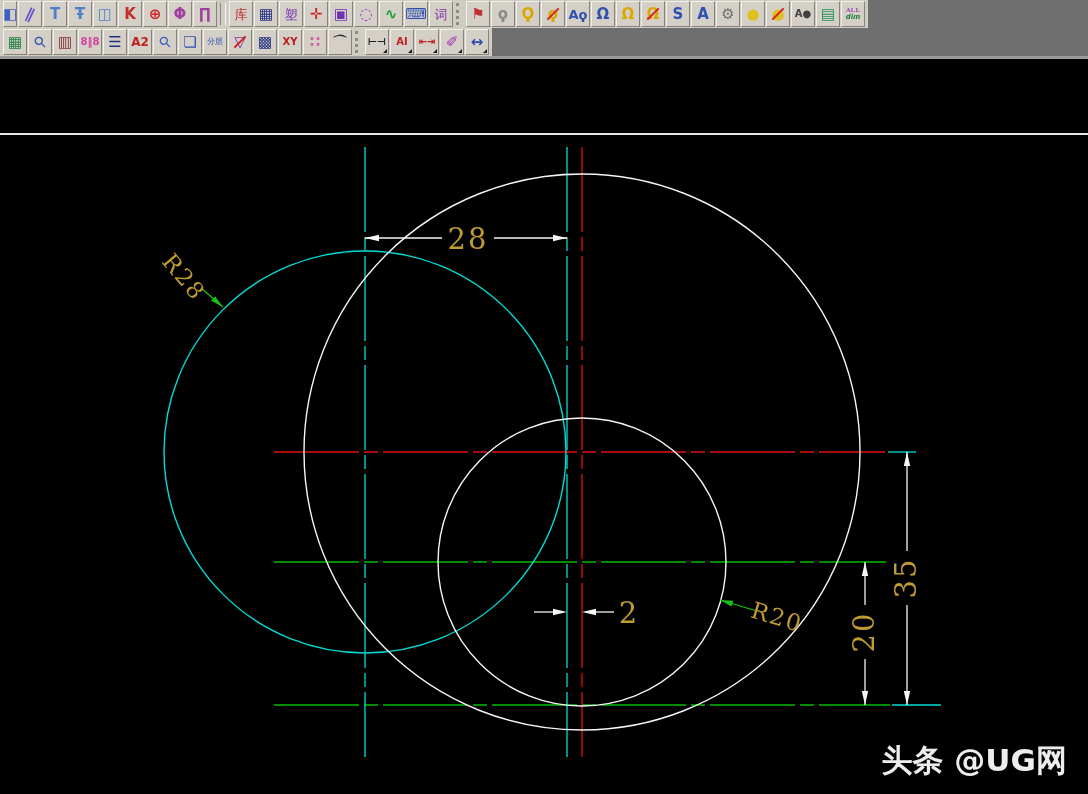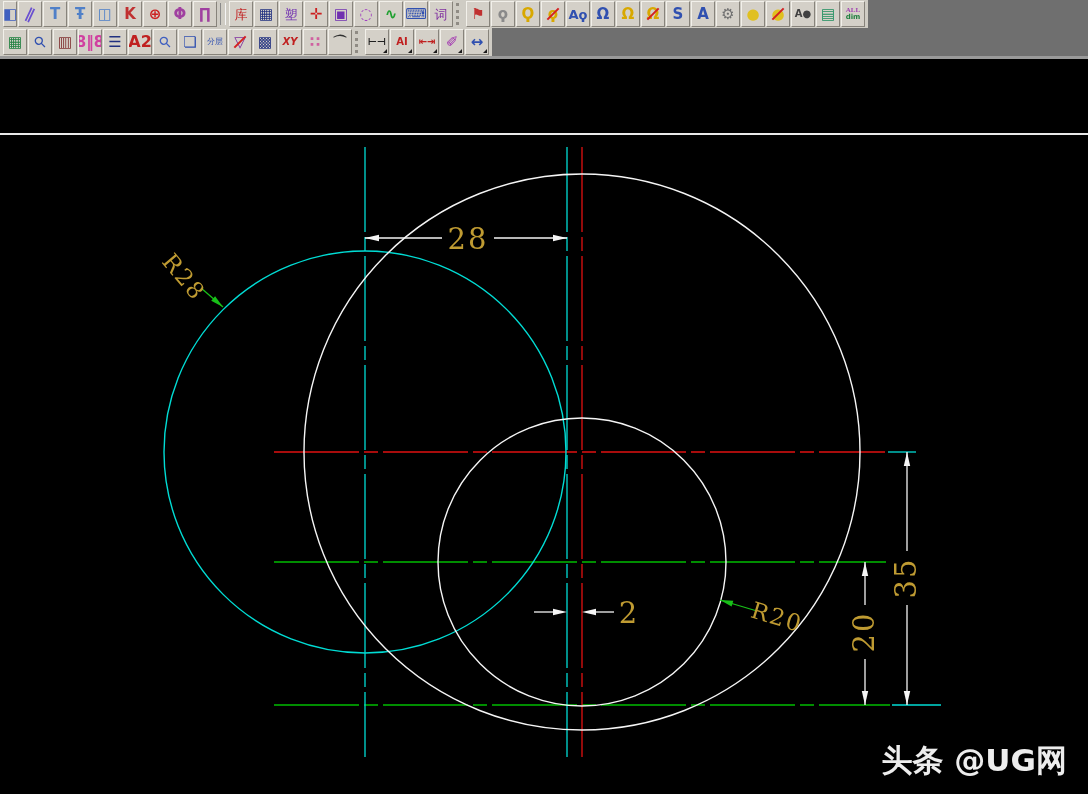--- a/index.html
+++ b/index.html
@@ -175,62 +175,62 @@
           </div>
           <div class="tb-btn">
             <span class="g" style="color: rgb(64, 64, 64); font-size: 10px; font-weight: bold;">A●</span>
           </div>
           <div class="tb-btn">
             <span class="g" style="color: rgb(32, 144, 96);">▤</span>
           </div>
           <div class="tb-btn">
             <span class="stack">
               <span style="color: rgb(160, 64, 176); font-family: Liberation Serif, serif;">ALL</span>
-              <span style="color: rgb(32, 128, 64);">dim</span>
+              <span style="color: rgb(32, 128, 64); font-style: italic;">dim</span>
             </span>
           </div>
         </div>
     </div>
     <div class="tb-row">
       <div class="tb-panel" id="row2">
           <div class="tb-btn">
             <span class="g" style="color: rgb(32, 128, 64);">▦</span>
           </div>
           <div class="tb-btn">
             <span class="g" style="color: rgb(48, 80, 176); font-weight: bold; transform: rotate(-45deg);">⚲</span>
           </div>
           <div class="tb-btn">
             <span class="g" style="color: rgb(128, 48, 48);">▥</span>
           </div>
           <div class="tb-btn">
-            <span class="g" style="color: rgb(208, 64, 160); font-size: 15px; font-weight: bold;">8‖8</span>
+            <span class="g" style="color: rgb(208, 64, 160); font-size: 10px; font-weight: bold;">8‖8</span>
           </div>
           <div class="tb-btn">
             <span class="g" style="color: rgb(32, 48, 128);">☰</span>
           </div>
           <div class="tb-btn">
-            <span class="g" style="color: rgb(192, 32, 32); font-size: 16px; font-weight: bold;">A2</span>
+            <span class="g" style="color: rgb(192, 32, 32); font-size: 12px; font-weight: bold;">A2</span>
           </div>
           <div class="tb-btn">
             <span class="g" style="color: rgb(64, 96, 192); font-weight: bold; transform: rotate(-45deg);">⚲</span>
           </div>
           <div class="tb-btn">
             <span class="g" style="color: rgb(48, 80, 176); font-weight: bold;">❏</span>
           </div>
           <div class="tb-btn">
             <span class="g" style="color: rgb(48, 80, 176); font-size: 8px;">分层</span>
           </div>
           <div class="tb-btn slash">
             <span class="g" style="color: rgb(128, 48, 160); font-weight: bold;">▽</span>
           </div>
           <div class="tb-btn">
             <span class="g" style="color: rgb(32, 48, 128);">▩</span>
           </div>
           <div class="tb-btn">
-            <span class="g" style="color: rgb(192, 32, 32); font-size: 10px; font-weight: bold; font-style: italic;">XY</span>
+            <span class="g" style="color: rgb(192, 32, 32); font-size: 10px; font-weight: bold;">XY</span>
           </div>
           <div class="tb-btn">
             <span class="g" style="color: rgb(208, 96, 160); font-weight: bold;">∷</span>
           </div>
           <div class="tb-btn">
             <span class="g" style="color: rgb(48, 48, 48); font-weight: bold;">⌒</span>
           </div>
           <div class="grip"></div>
           <div class="tb-btn corner">
             <span class="g" style="color: rgb(32, 32, 32); font-size: 10px; font-weight: bold;">⊢⊣</span>

